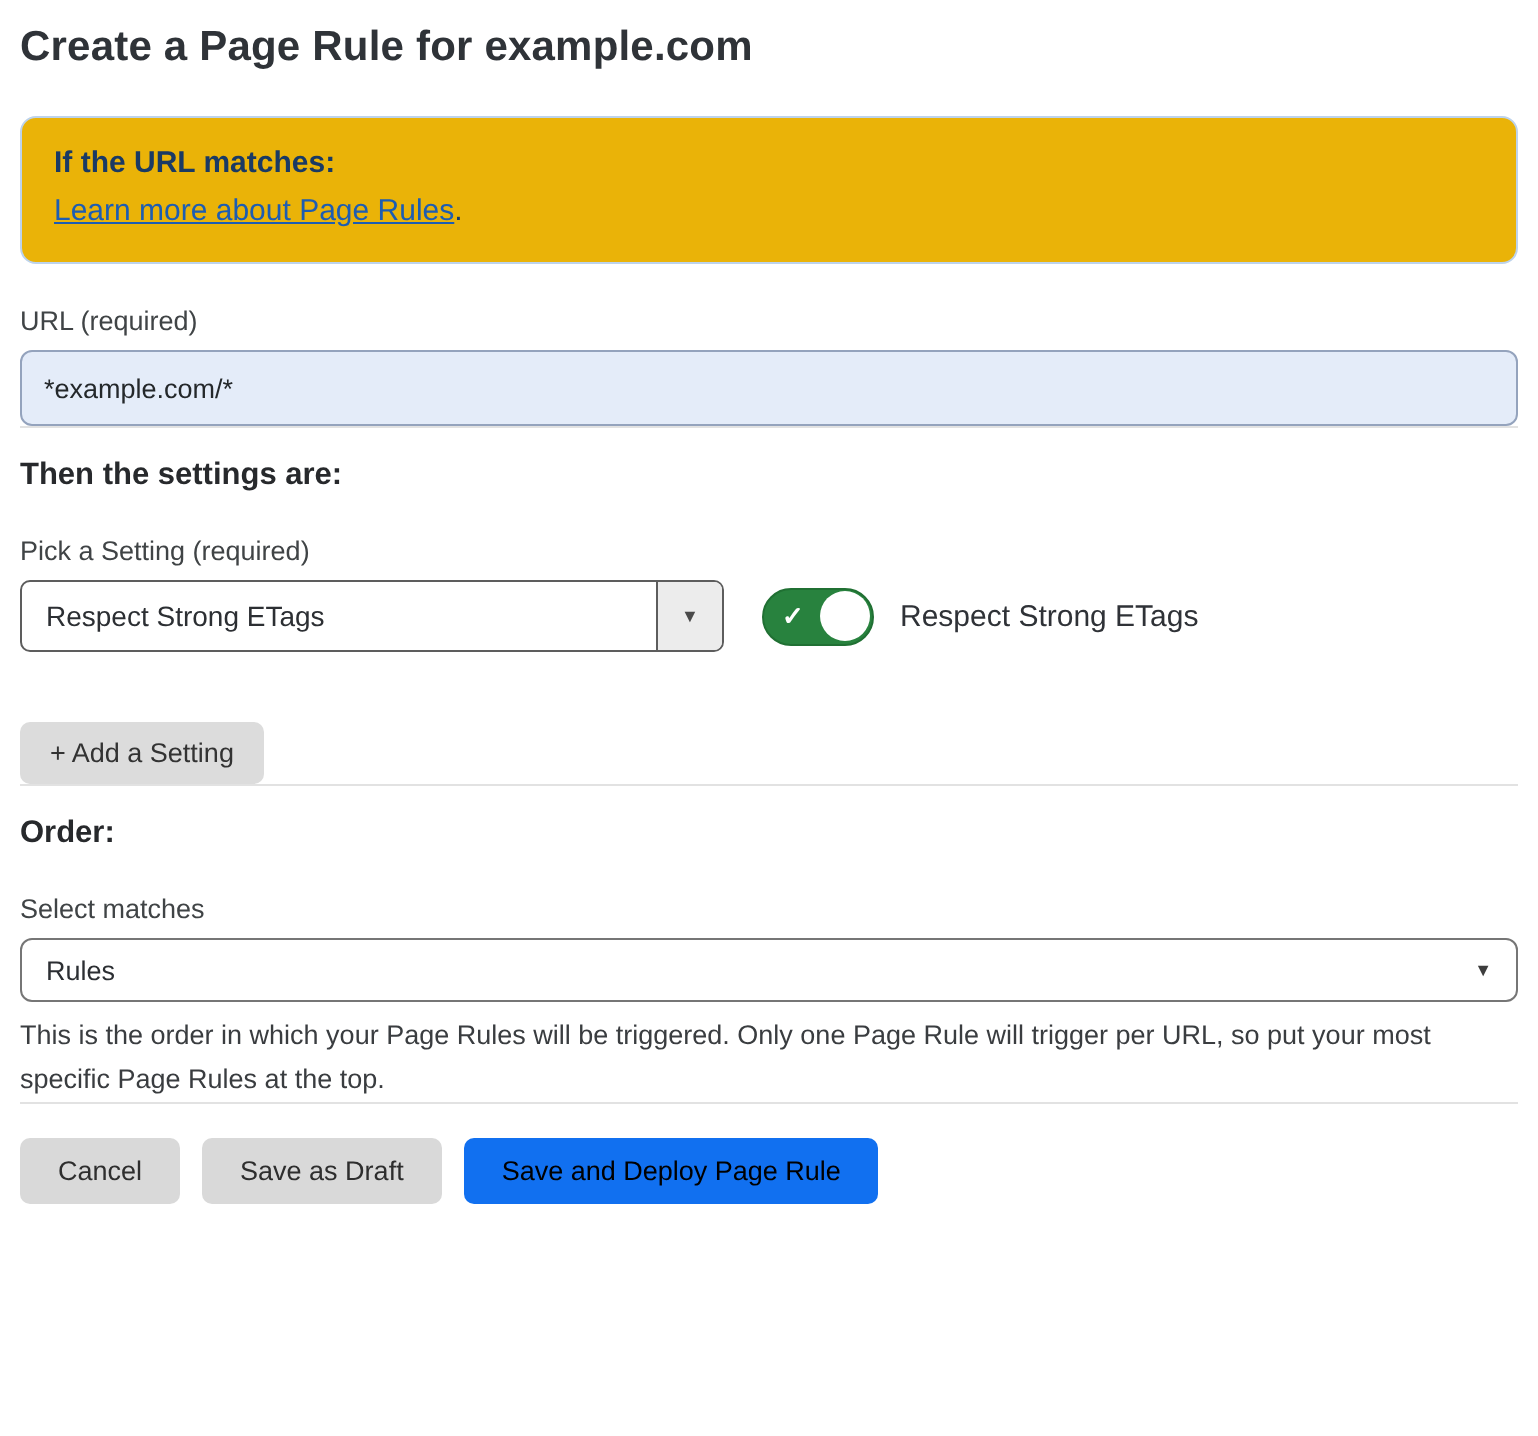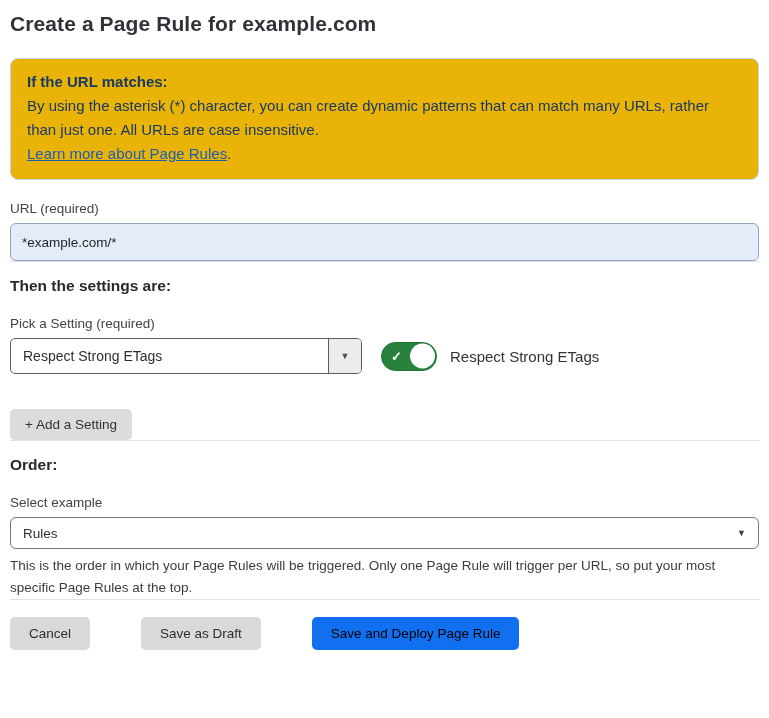--- a/index.html
+++ b/index.html
@@ -178,42 +178,40 @@
   .help-text {
     margin-top: 6px;
     font-size: 13.5px;
     line-height: 22px;
     color: #3a3d40;
     max-width: 749px;
   }
   .footer-actions {
     margin-top: 17px;
     display: flex;
-    gap: 40px;
   }
   .footer-actions .btn { height: 33px; }
   .cancel-btn { padding: 0 19px; margin-right: 11px; }
   .save-draft-btn { padding: 0 19px; margin-right: 11px; }
   .save-deploy-btn {
     background: #126d;
     background: #1170f0;
     color: #000000;
     padding: 0 19px;
   }
 </style>
 </head>
 <body>
 
 
 
 <h1 class="page-title">Create a Page Rule for example.com</h1>
 
 <div class="info-box">
   <div class="info-heading">If the URL matches:</div>
-  <div class="info-body">By using the asterisk (*) character, you can create dynamic patterns that can match many URLs, rather than just one. All URLs are case insensitive.</div>
   <div class="info-link-line"><a class="info-link">Learn more about Page Rules</a><span class="link-suffix">.</span></div>
 </div>
 
 <label class="field-label">URL (required)</label>
 <input class="url-input" type="text" value="*example.com/*" style="">
 
 <hr class="divider divider-1">
 
 <h2 class="section-heading">Then the settings are:</h2>
 
@@ -232,21 +230,21 @@
   </div>
   <span class="toggle-label">Respect Strong ETags</span>
 </div>
 
 <button class="btn add-setting-btn">+ Add a Setting</button>
 
 <hr class="divider divider-2">
 
 <h2 class="section-heading">Order:</h2>
 
-<label class="field-label">Select example</label>
+<label class="field-label">Select matches</label>
 
 <div class="order-select">
   <span>Rules</span>
   <span class="chevron">▼</span>
 </div>
 
 <p class="help-text">This is the order in which your Page Rules will be triggered. Only one Page Rule will trigger per URL, so put your most specific Page Rules at the top.</p>
 
 <hr class="divider divider-3">
 

